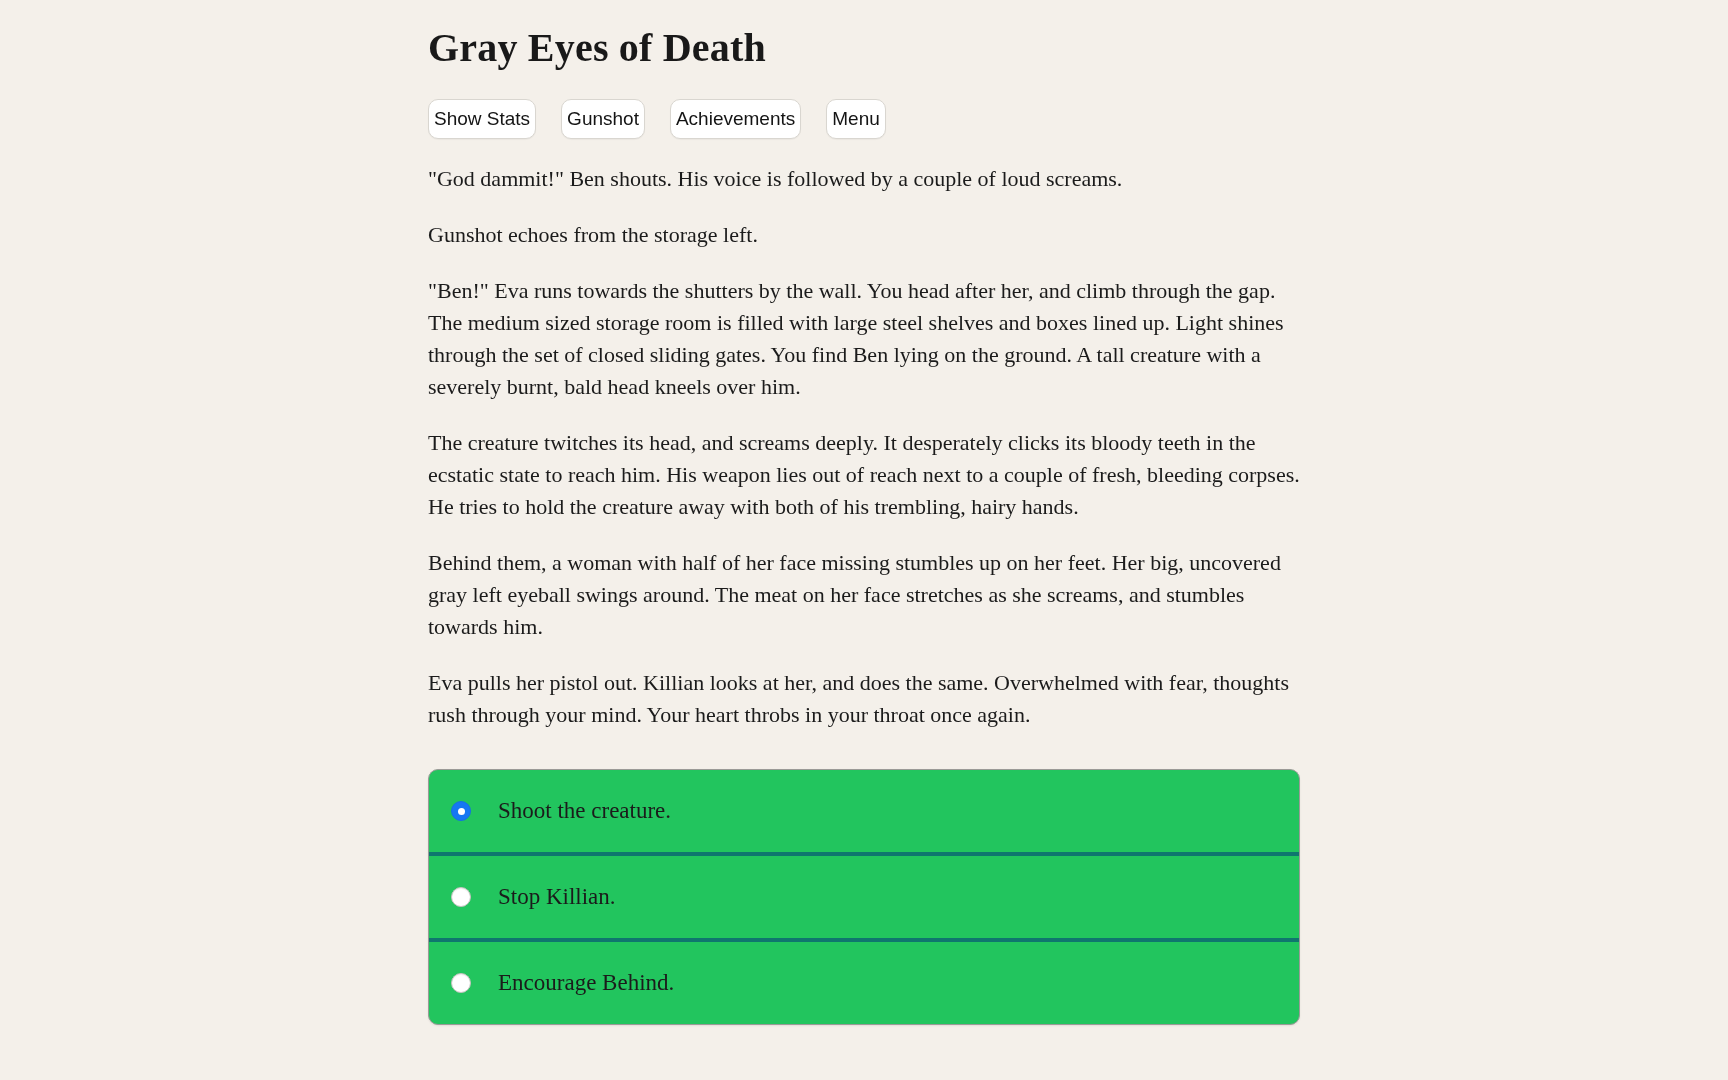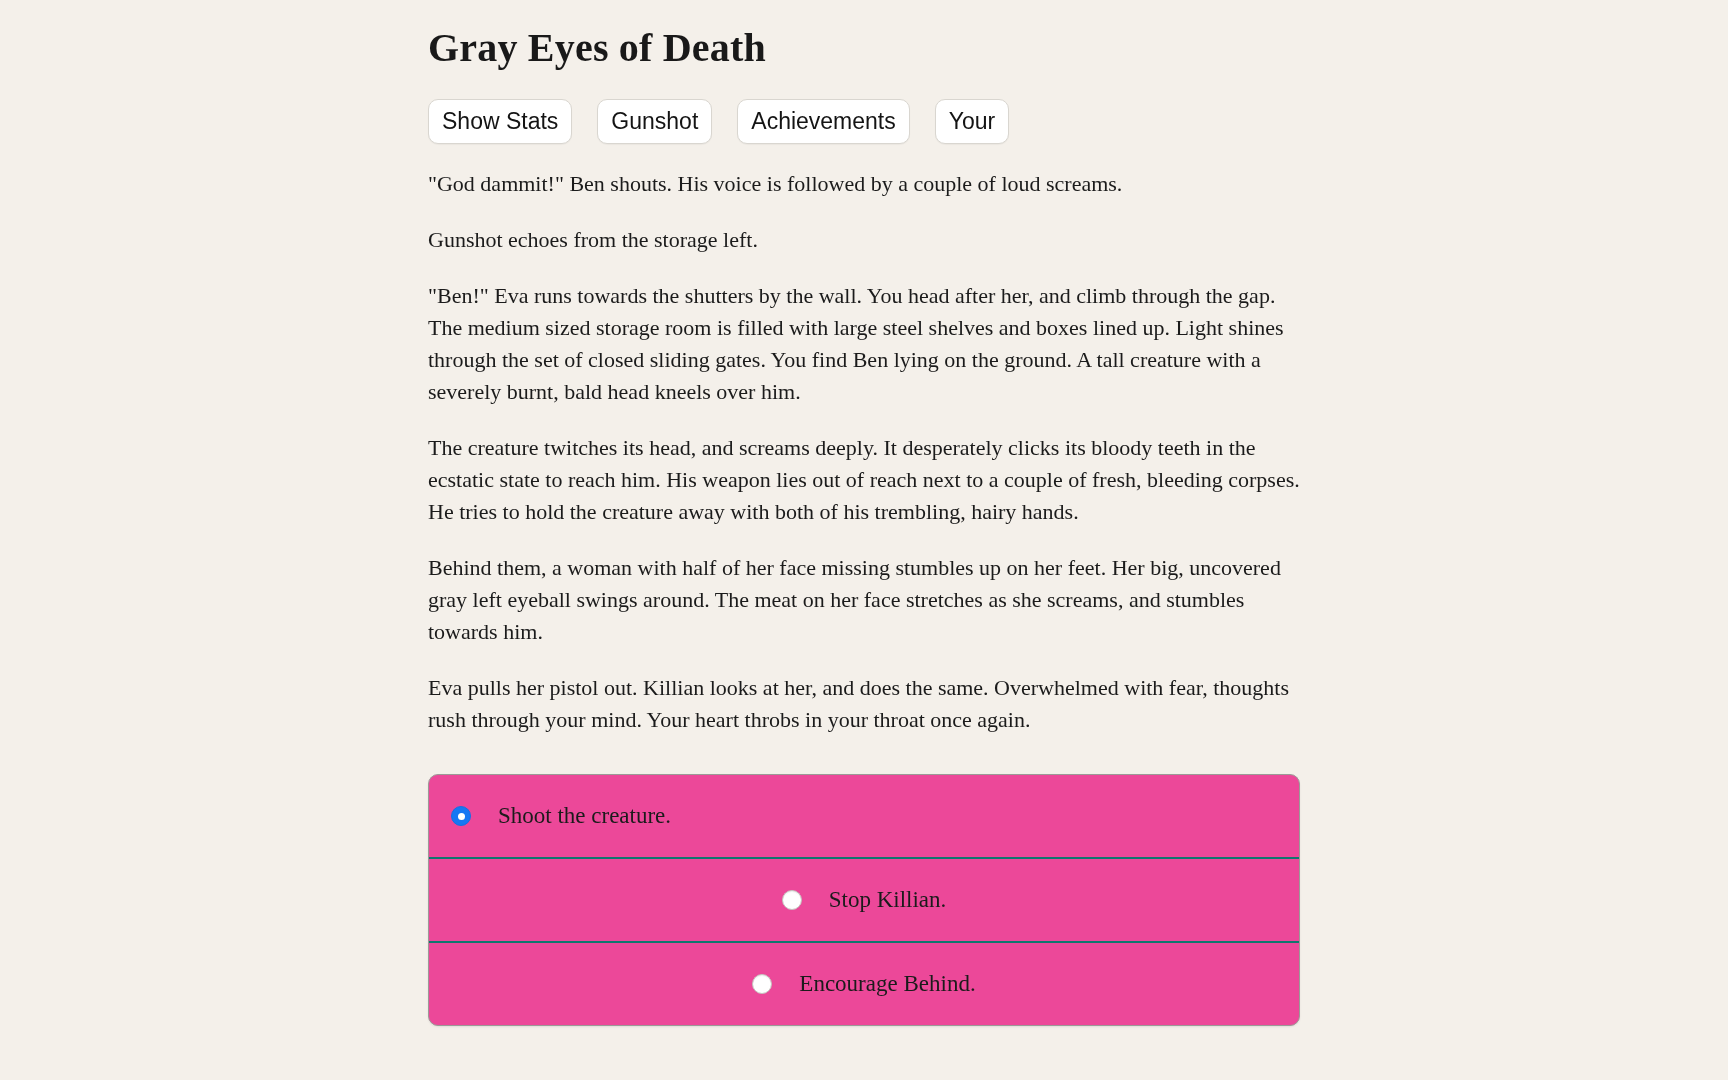--- a/index.html
+++ b/index.html
@@ -28,52 +28,52 @@
     color: #1f1f1f;
   }
   .toolbar {
     margin-top: 28px;
     display: flex;
     gap: 25px;
     align-items: center;
   }
   .toolbar button {
     font-family: "Liberation Sans", sans-serif;
-    font-size: 23px;
+    font-size: 19px;
     color: #141414;
     background: #ffffff;
     border: 1px solid #d9d6d0;
     border-radius: 10px;
-    padding: 8px 13px;
+    padding: 8px 5px;
     cursor: pointer;
     box-shadow: 0 1px 1px rgba(0,0,0,0.04);
   }
   .story { margin-top: 2px; }
   .story p {
     margin-top: 24px;
     font-size: 22px;
     line-height: 32px;
     color: #1b1b1b;
   }
   .choices {
     margin-top: 38px;
     border: 1px solid #9b9a97;
     border-radius: 10px;
-    background: #ec4899;
+    background: #22c55e;
     overflow: hidden;
     box-shadow: 0 1px 2px rgba(0,0,0,0.08);
   }
   .choice {
     display: flex;
     align-items: center;
     gap: 27px;
     padding: 25px 22px;
     cursor: pointer;
   }
-  .choice + .choice { border-top: 2px solid #0f766e; justify-content: center; }
+  .choice + .choice { border-top: 4px solid #0f766e; }
   .radio {
     flex: 0 0 auto;
     width: 20px;
     height: 20px;
     border-radius: 50%;
     background: #ffffff;
     border: 1px solid #c4c2be;
     box-shadow: inset 0 1px 1px rgba(0,0,0,0.06);
     position: relative;
   }
@@ -104,21 +104,21 @@
 
 <div class="container">
 
   <h1 class="title">Gray Eyes of Death</h1>
 
 
   <div class="toolbar">
     <button>Show Stats</button>
     <button>Gunshot</button>
     <button>Achievements</button>
-    <button>Your</button>
+    <button>Menu</button>
   </div>
 
   <div class="story">
     <p>"God dammit!" Ben shouts. His voice is followed by a couple of loud screams.</p>
     <p>Gunshot echoes from the storage left.</p>
     <p>"Ben!" Eva runs towards the shutters by the wall. You head after her, and climb through the gap. The medium sized storage room is filled with large steel shelves and boxes lined up. Light shines through the set of closed sliding gates. You find Ben lying on the ground. A tall creature with a severely burnt, bald head kneels over him.</p>
     <p>The creature twitches its head, and screams deeply. It desperately clicks its bloody teeth in the ecstatic state to reach him. His weapon lies out of reach next to a couple of fresh, bleeding corpses. He tries to hold the creature away with both of his trembling, hairy hands.</p>
     <p>Behind them, a woman with half of her face missing stumbles up on her feet. Her big, uncovered gray left eyeball swings around. The meat on her face stretches as she screams, and stumbles towards him.</p>
     <p>Eva pulls her pistol out. Killian looks at her, and does the same. Overwhelmed with fear, thoughts rush through your mind. Your heart throbs in your throat once again.</p>
   </div>

